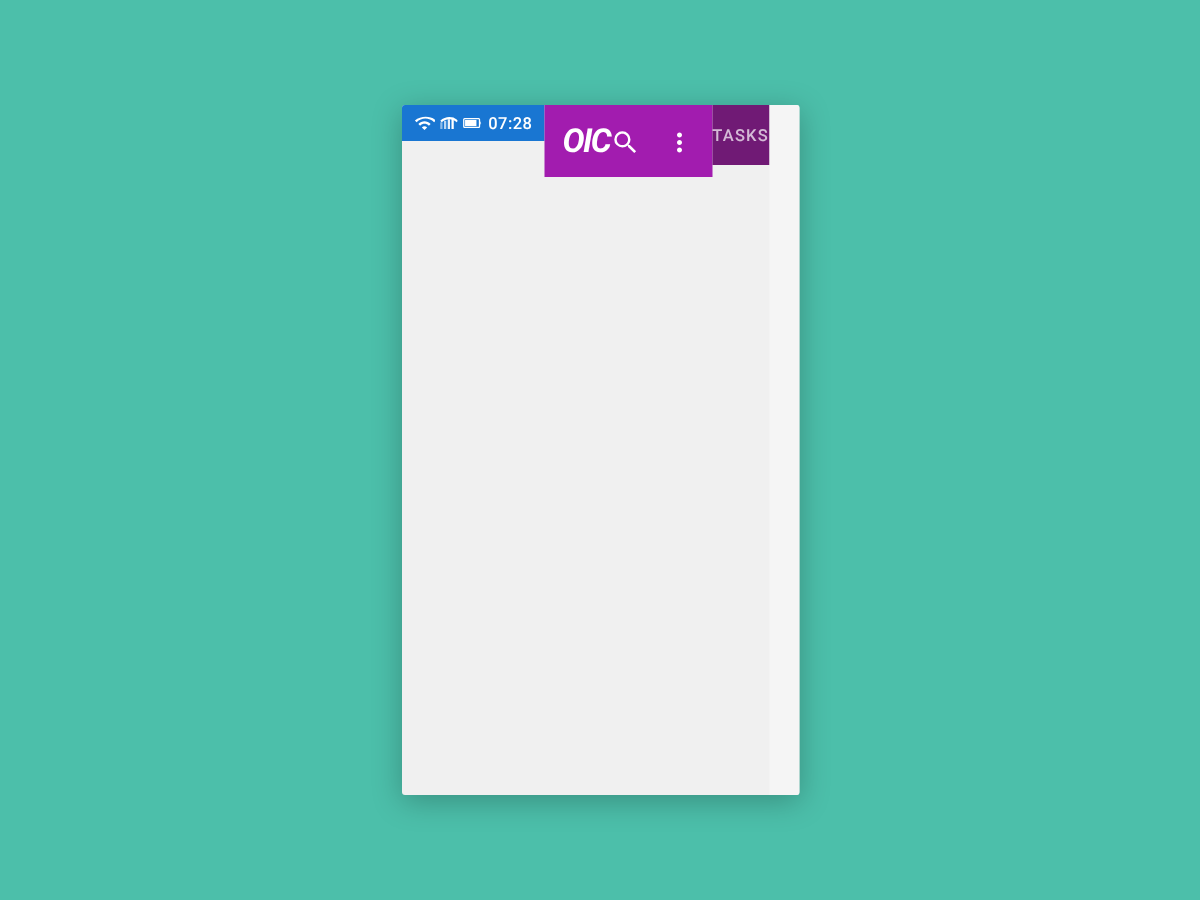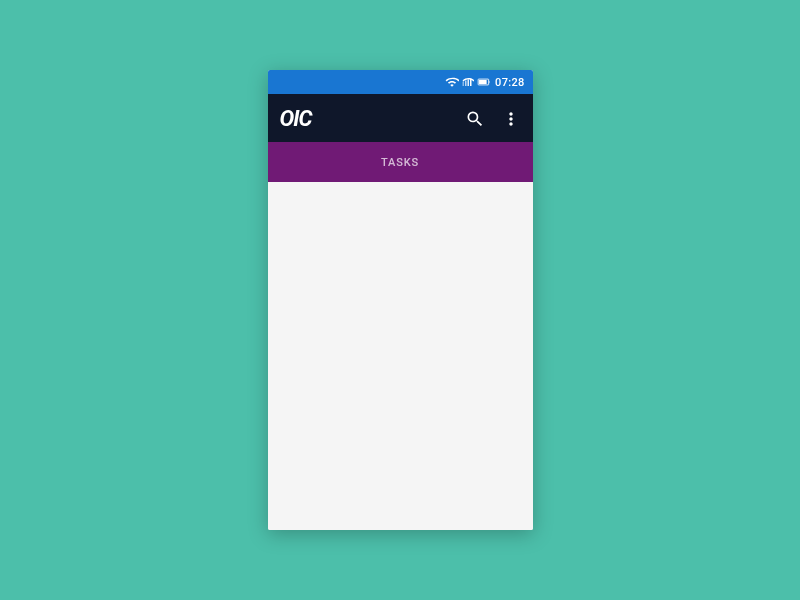--- a/index.html
+++ b/index.html
@@ -20,21 +20,21 @@
     }
 
     .phone-container {
       width: 265px;
       height: 460px;
       background: #f0f0f0;
       border-radius: 2px;
       overflow: hidden;
       box-shadow: 0 4px 20px rgba(0,0,0,0.25);
       display: flex;
-      flex-direction: column;
+      flex-direction: row;
     }
 
     
     .status-bar {
       background: #1976D2;
       height: 24px;
       display: flex;
       align-items: center;
       justify-content: flex-end;
       padding: 0 8px;
@@ -49,21 +49,21 @@
     }
 
     .status-icons {
       display: flex;
       align-items: center;
       gap: 3px;
     }
 
     
     .app-bar {
-      background: #0f172a;
+      background: #a21caf;
       height: 48px;
       display: flex;
       align-items: center;
       justify-content: space-between;
       padding: 16px 12px;
     }
 
     .app-logo {
       color: white;
       font-size: 22px;

